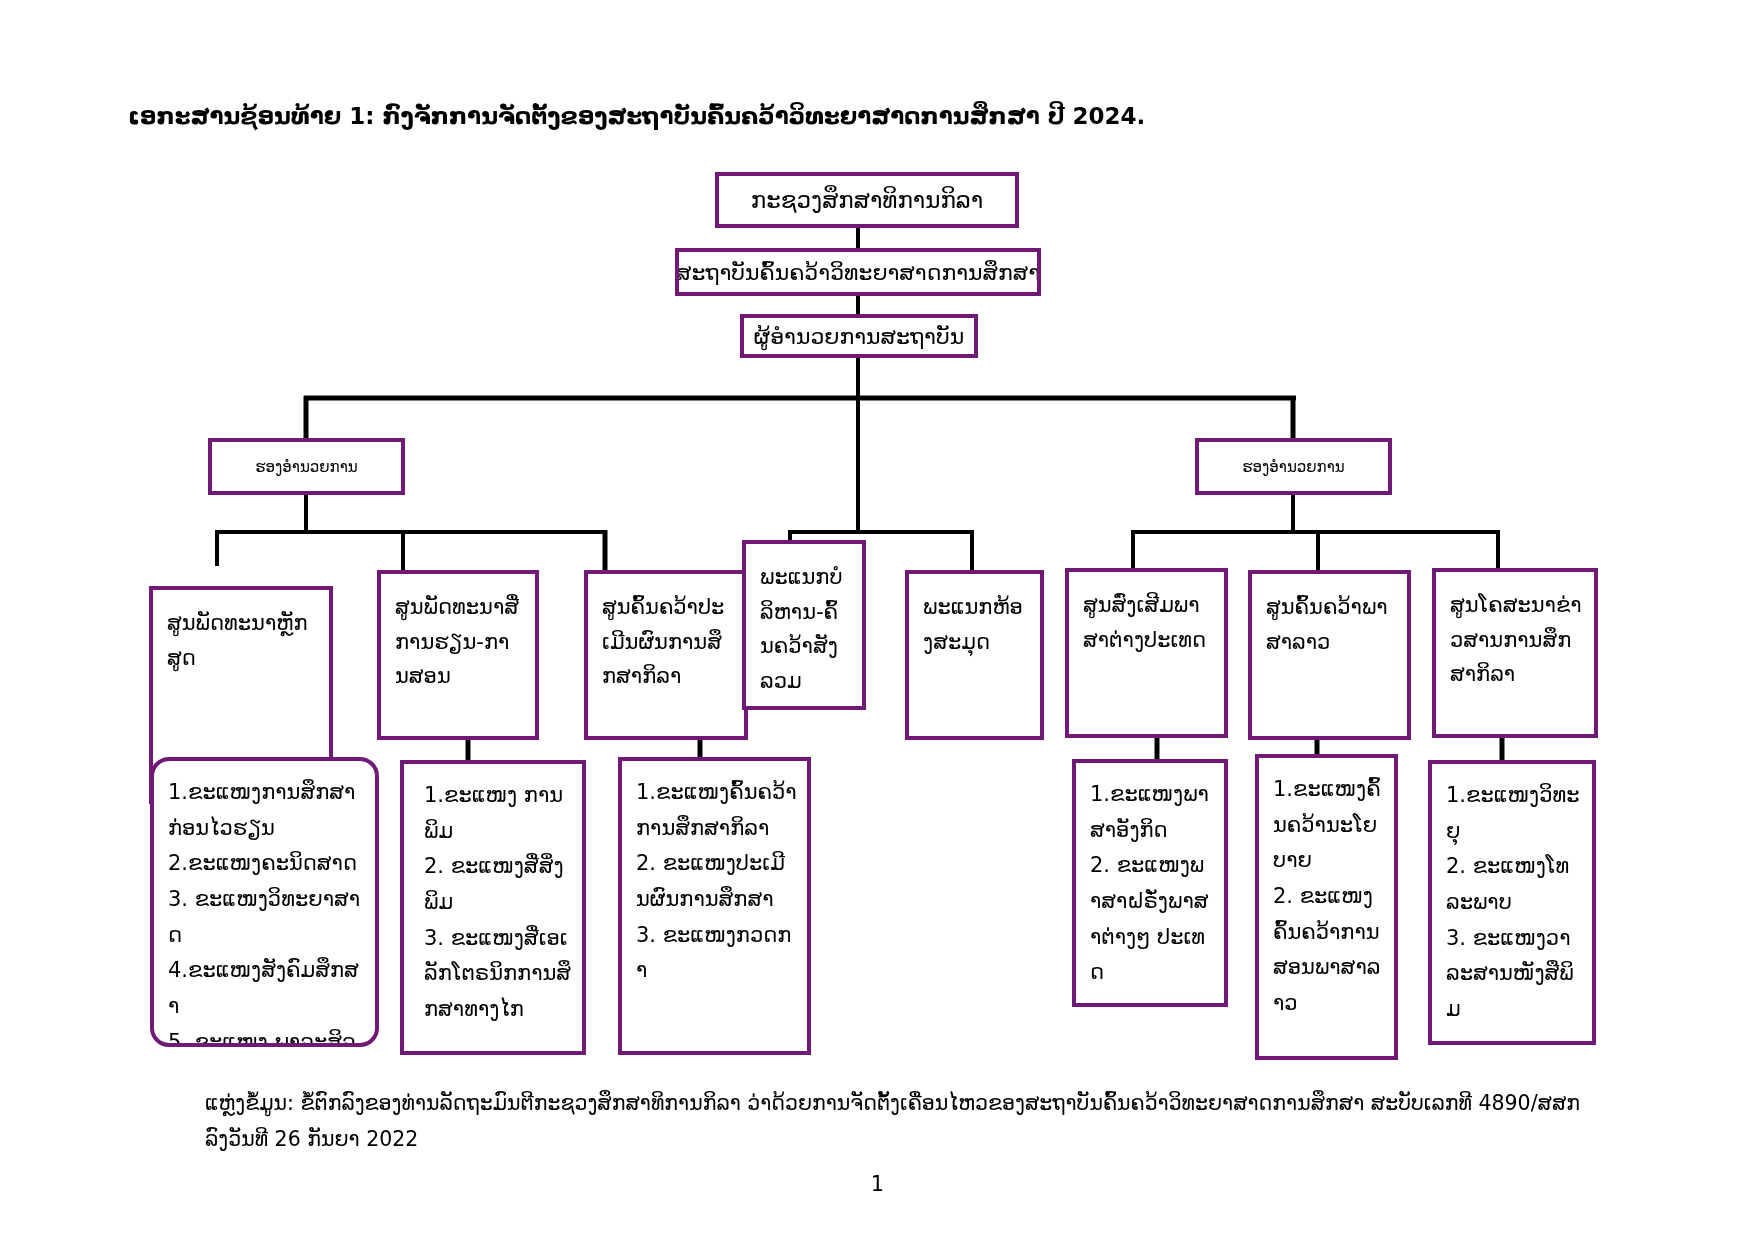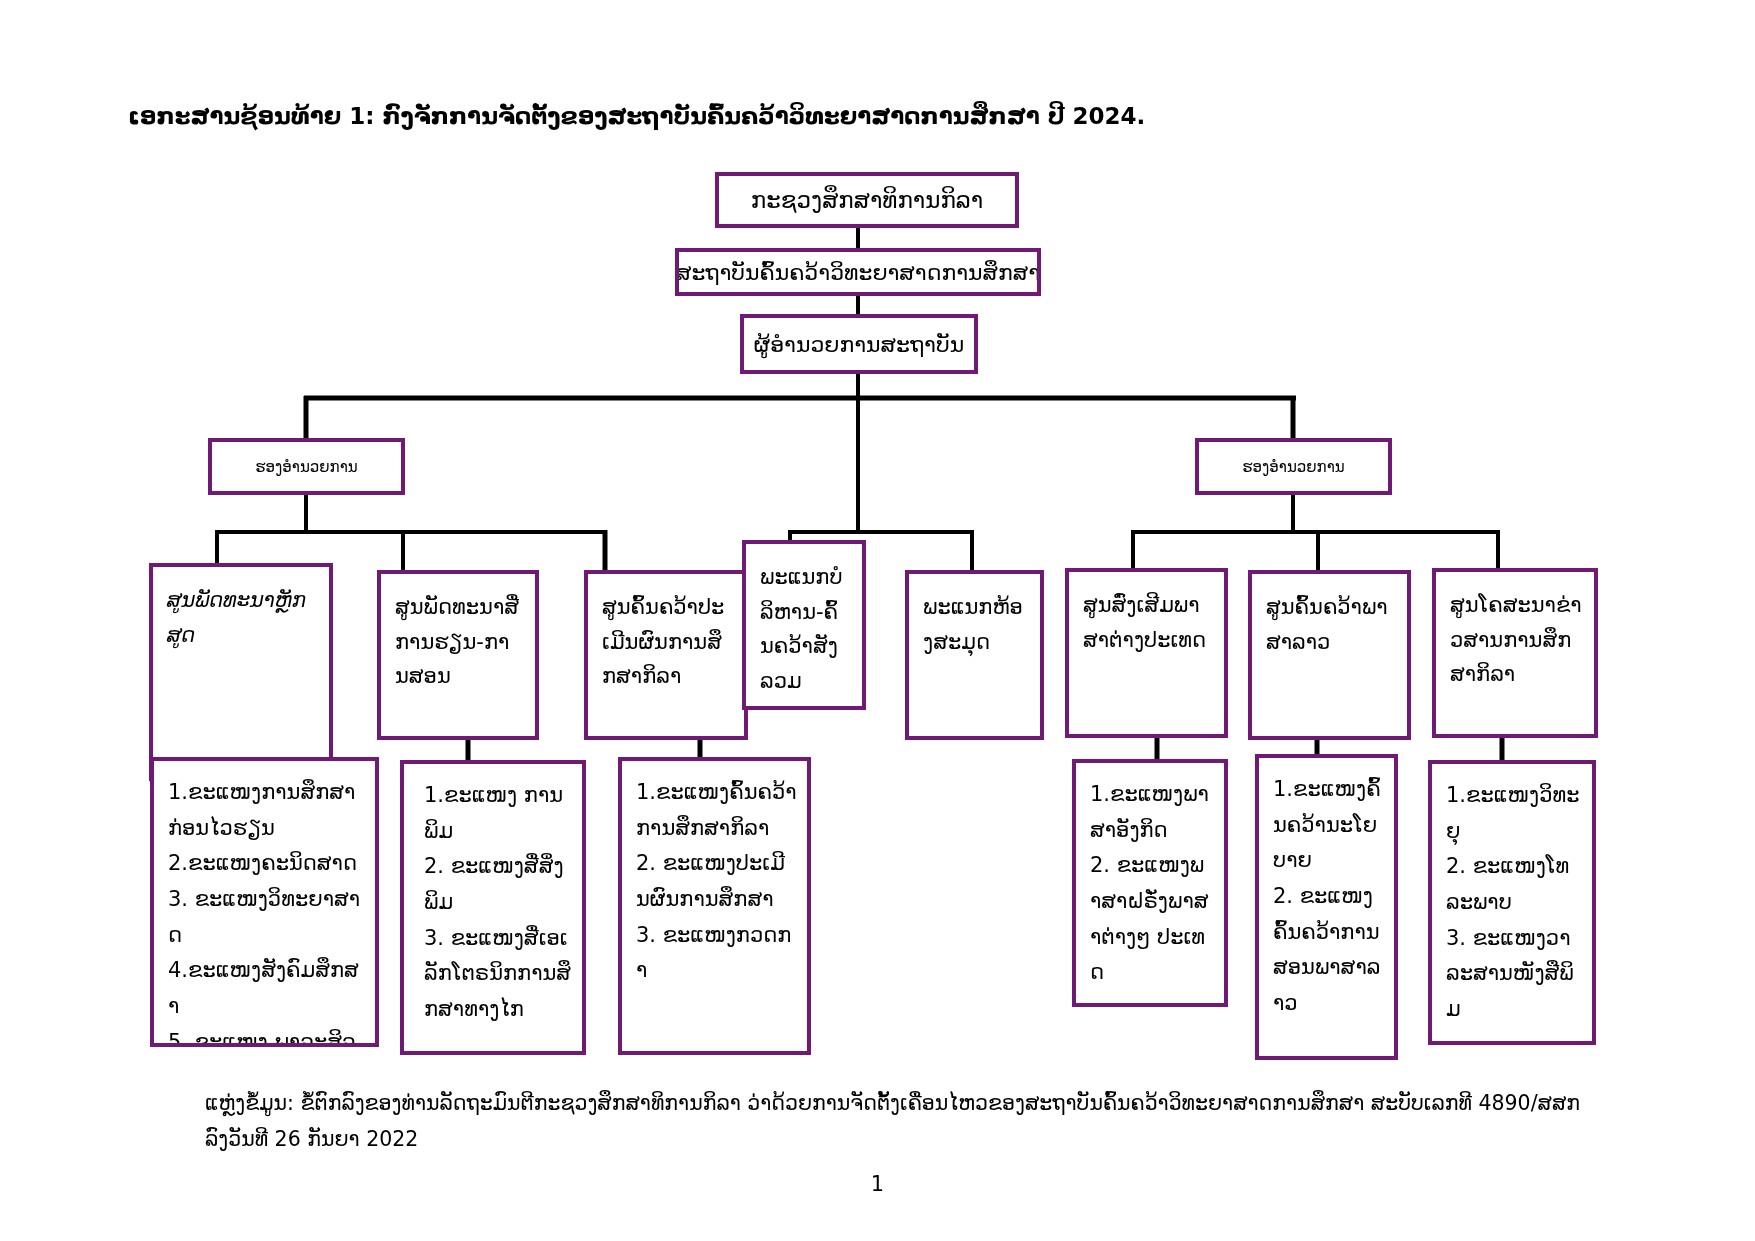--- a/index.html
+++ b/index.html
@@ -80,36 +80,36 @@
       <line x1="1157" y1="736" x2="1157" y2="762" stroke-width="5"></line>
       <line x1="1317" y1="738" x2="1317" y2="757" stroke-width="5"></line>
       <line x1="1502" y1="736" x2="1502" y2="763" stroke-width="5"></line>
     </g>
   </svg>
 
   <div class="box centered" style="left:715px;top:172px;width:304px;height:56px;font-size:23px;">ກະຊວງສຶກສາທິການກິລາ</div>
 
   <div class="box centered" style="left:675px;top:248px;width:366px;height:48px;font-size:22px;">ສະຖາບັນຄົ້ນຄວ້າວິທະຍາສາດການສຶກສາ</div>
 
-  <div class="box centered" style="left:740px;top:314px;width:238px;height:60px;font-size:22px;">ຜູ້ອຳນວຍການສະຖາບັນ</div>
+  <div class="box centered" style="left:740px;top:314px;width:238px;height:44px;font-size:22px;">ຜູ້ອຳນວຍການສະຖາບັນ</div>
 
   <div class="box centered" style="left:208px;top:438px;width:197px;height:57px;">ຮອງອຳນວຍການ</div>
 
   <div class="box centered" style="left:1195px;top:438px;width:197px;height:57px;">ຮອງອຳນວຍການ</div>
 
-  <div class="box unit" style="left:149px;top:563px;width:184px;height:218px;font-style:italic;">ສູນພັດທະນາຫຼັກສູດ</div>
+  <div class="box unit" style="left:149px;top:586px;width:184px;height:218px;">ສູນພັດທະນາຫຼັກສູດ</div>
   <div class="box unit" style="left:377px;top:570px;width:162px;height:170px;">ສູນພັດທະນາສື່ການຮຽນ-ການສອນ</div>
   <div class="box unit" style="left:560px;top:570px;width:164px;height:170px;margin-left:24px;">ສູນຄົ້ນຄວ້າປະເມີນຜົນການສຶກສາກິລາ</div>
   <div class="box unit" style="left:742px;top:540px;width:124px;height:170px;">ພະແນກບໍລິຫານ-ຄົ້ນຄວ້າສັງລວມ</div>
   <div class="box unit" style="left:905px;top:570px;width:139px;height:170px;">ພະແນກຫ້ອງສະມຸດ</div>
   <div class="box unit" style="left:1065px;top:568px;width:163px;height:170px;">ສູນສົ່ງເສີມພາສາຕ່າງປະເທດ</div>
   <div class="box unit" style="left:1248px;top:570px;width:163px;height:170px;">ສູນຄົ້ນຄວ້າພາສາລາວ</div>
   <div class="box unit" style="left:1432px;top:568px;width:166px;height:170px;">ສູນໂຄສະນາຂ່າວສານການສຶກສາກິລາ</div>
 
-  <div class="box division" style="left:150px;top:757px;width:229px;height:290px;">
+  <div class="box division" style="left:150px;top:757px;width:229px;height:290px;border-radius:19px;">
     <p class="item">1.ຂະແໜງການສຶກສາກ່ອນໄວຮຽນ</p>
     <p class="item">2.ຂະແໜງຄະນິດສາດ</p>
     <p class="item">3. ຂະແໜງວິທະຍາສາດ</p>
     <p class="item">4.ຂະແໜງສັງຄົມສຶກສາ</p>
     <p class="item">5. ຂະແໜງ ພາລະສິລະປະສຶກສາ</p>
   </div>
 
   <div class="box division" style="left:400px;top:760px;width:186px;height:295px;padding-left:20px;">
     <p class="item">1.ຂະແໜງ ການພິມ</p>
     <p class="item">2. ຂະແໜງສື່ສິ່ງພິມ</p>

